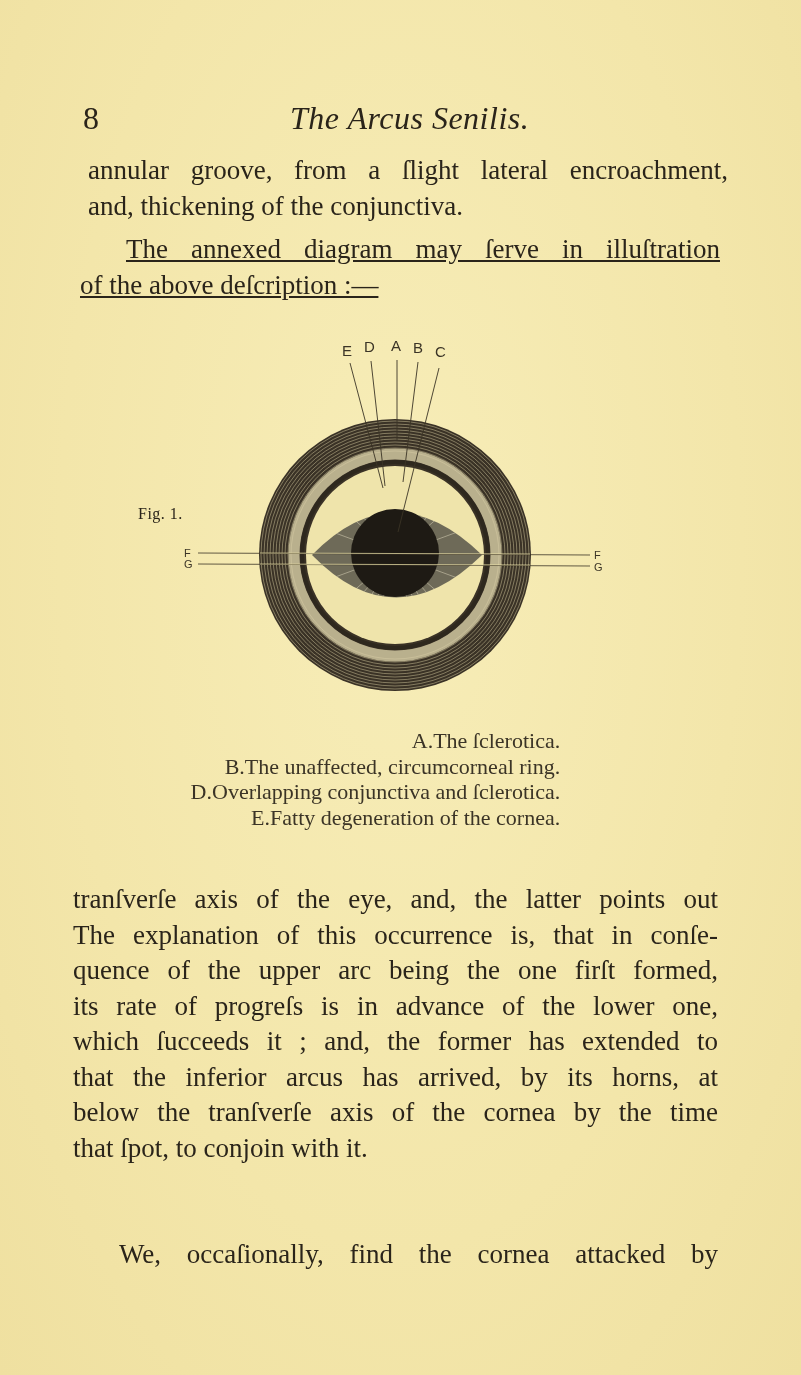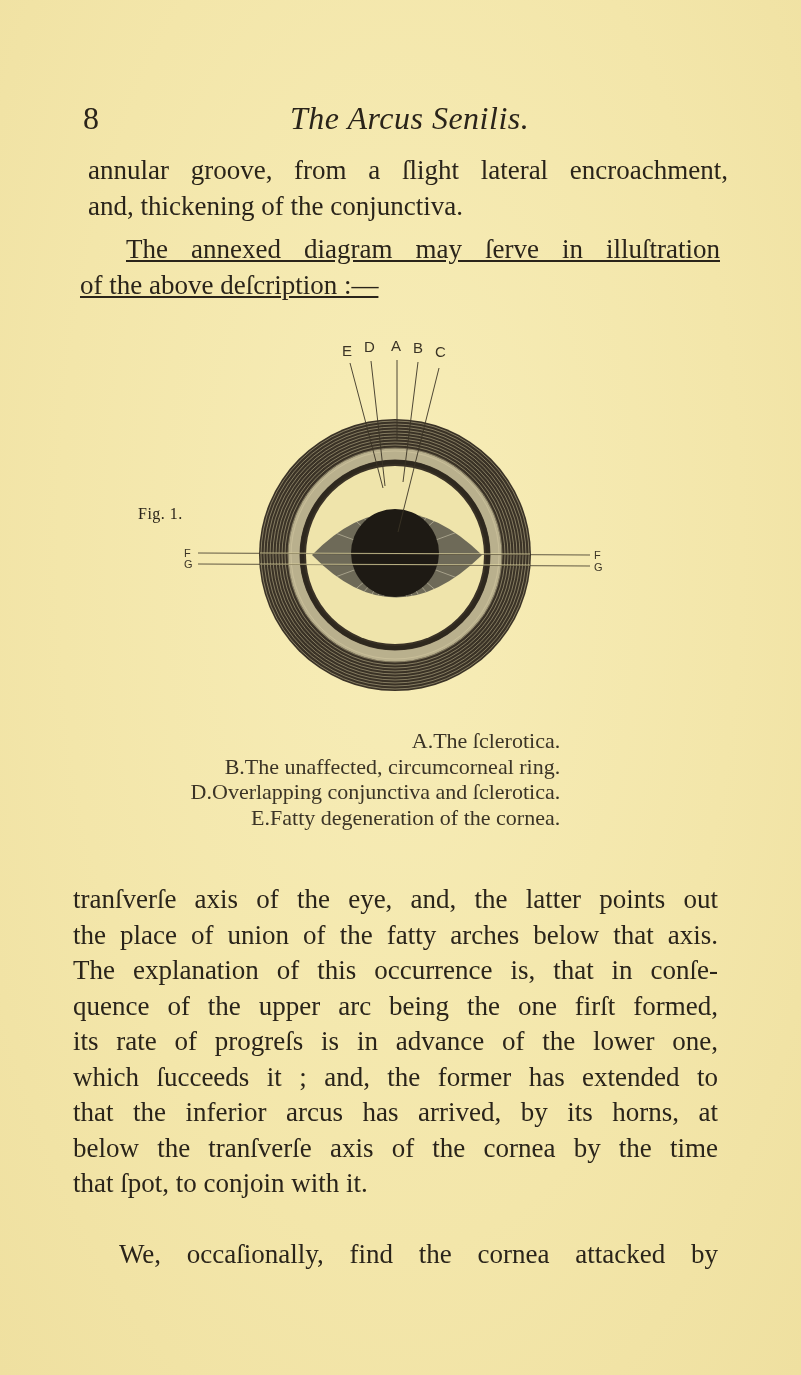--- a/index.html
+++ b/index.html
@@ -136,21 +136,20 @@
 
 <div class="legend">
   <span class="row"><span class="key">A.</span><span>The ſclerotica.</span></span>
   <span class="row"><span class="key">B.</span><span>The unaffected, circumcorneal ring.</span></span>
   <span class="row"><span class="key">D.</span><span>Overlapping conjunctiva and ſclerotica.</span></span>
   <span class="row"><span class="key">E.</span><span>Fatty degeneration of the cornea.</span></span>
 </div>
 
 <div class="para" style="top:882px; left:73px; width:645px;">
   <span class="line">tranſverſe axis of the eye, and, the latter points out</span>
-  <span class="line">the place of union of the fatty arches below that axis.</span>
   <span class="line">The explanation of this occurrence is, that in conſe-</span>
   <span class="line">quence of the upper arc being the one firſt formed,</span>
   <span class="line">its rate of progreſs is in advance of the lower one,</span>
   <span class="line">which ſucceeds it ; and, the former has extended to</span>
   <span class="line">that the inferior arcus has arrived, by its horns, at</span>
   <span class="line">below the tranſverſe axis of the cornea by the time</span>
   <span class="line last">that ſpot, to conjoin with it.</span>
 </div>
 
 <div class="para" style="top:1237px; left:73px; width:645px;">

